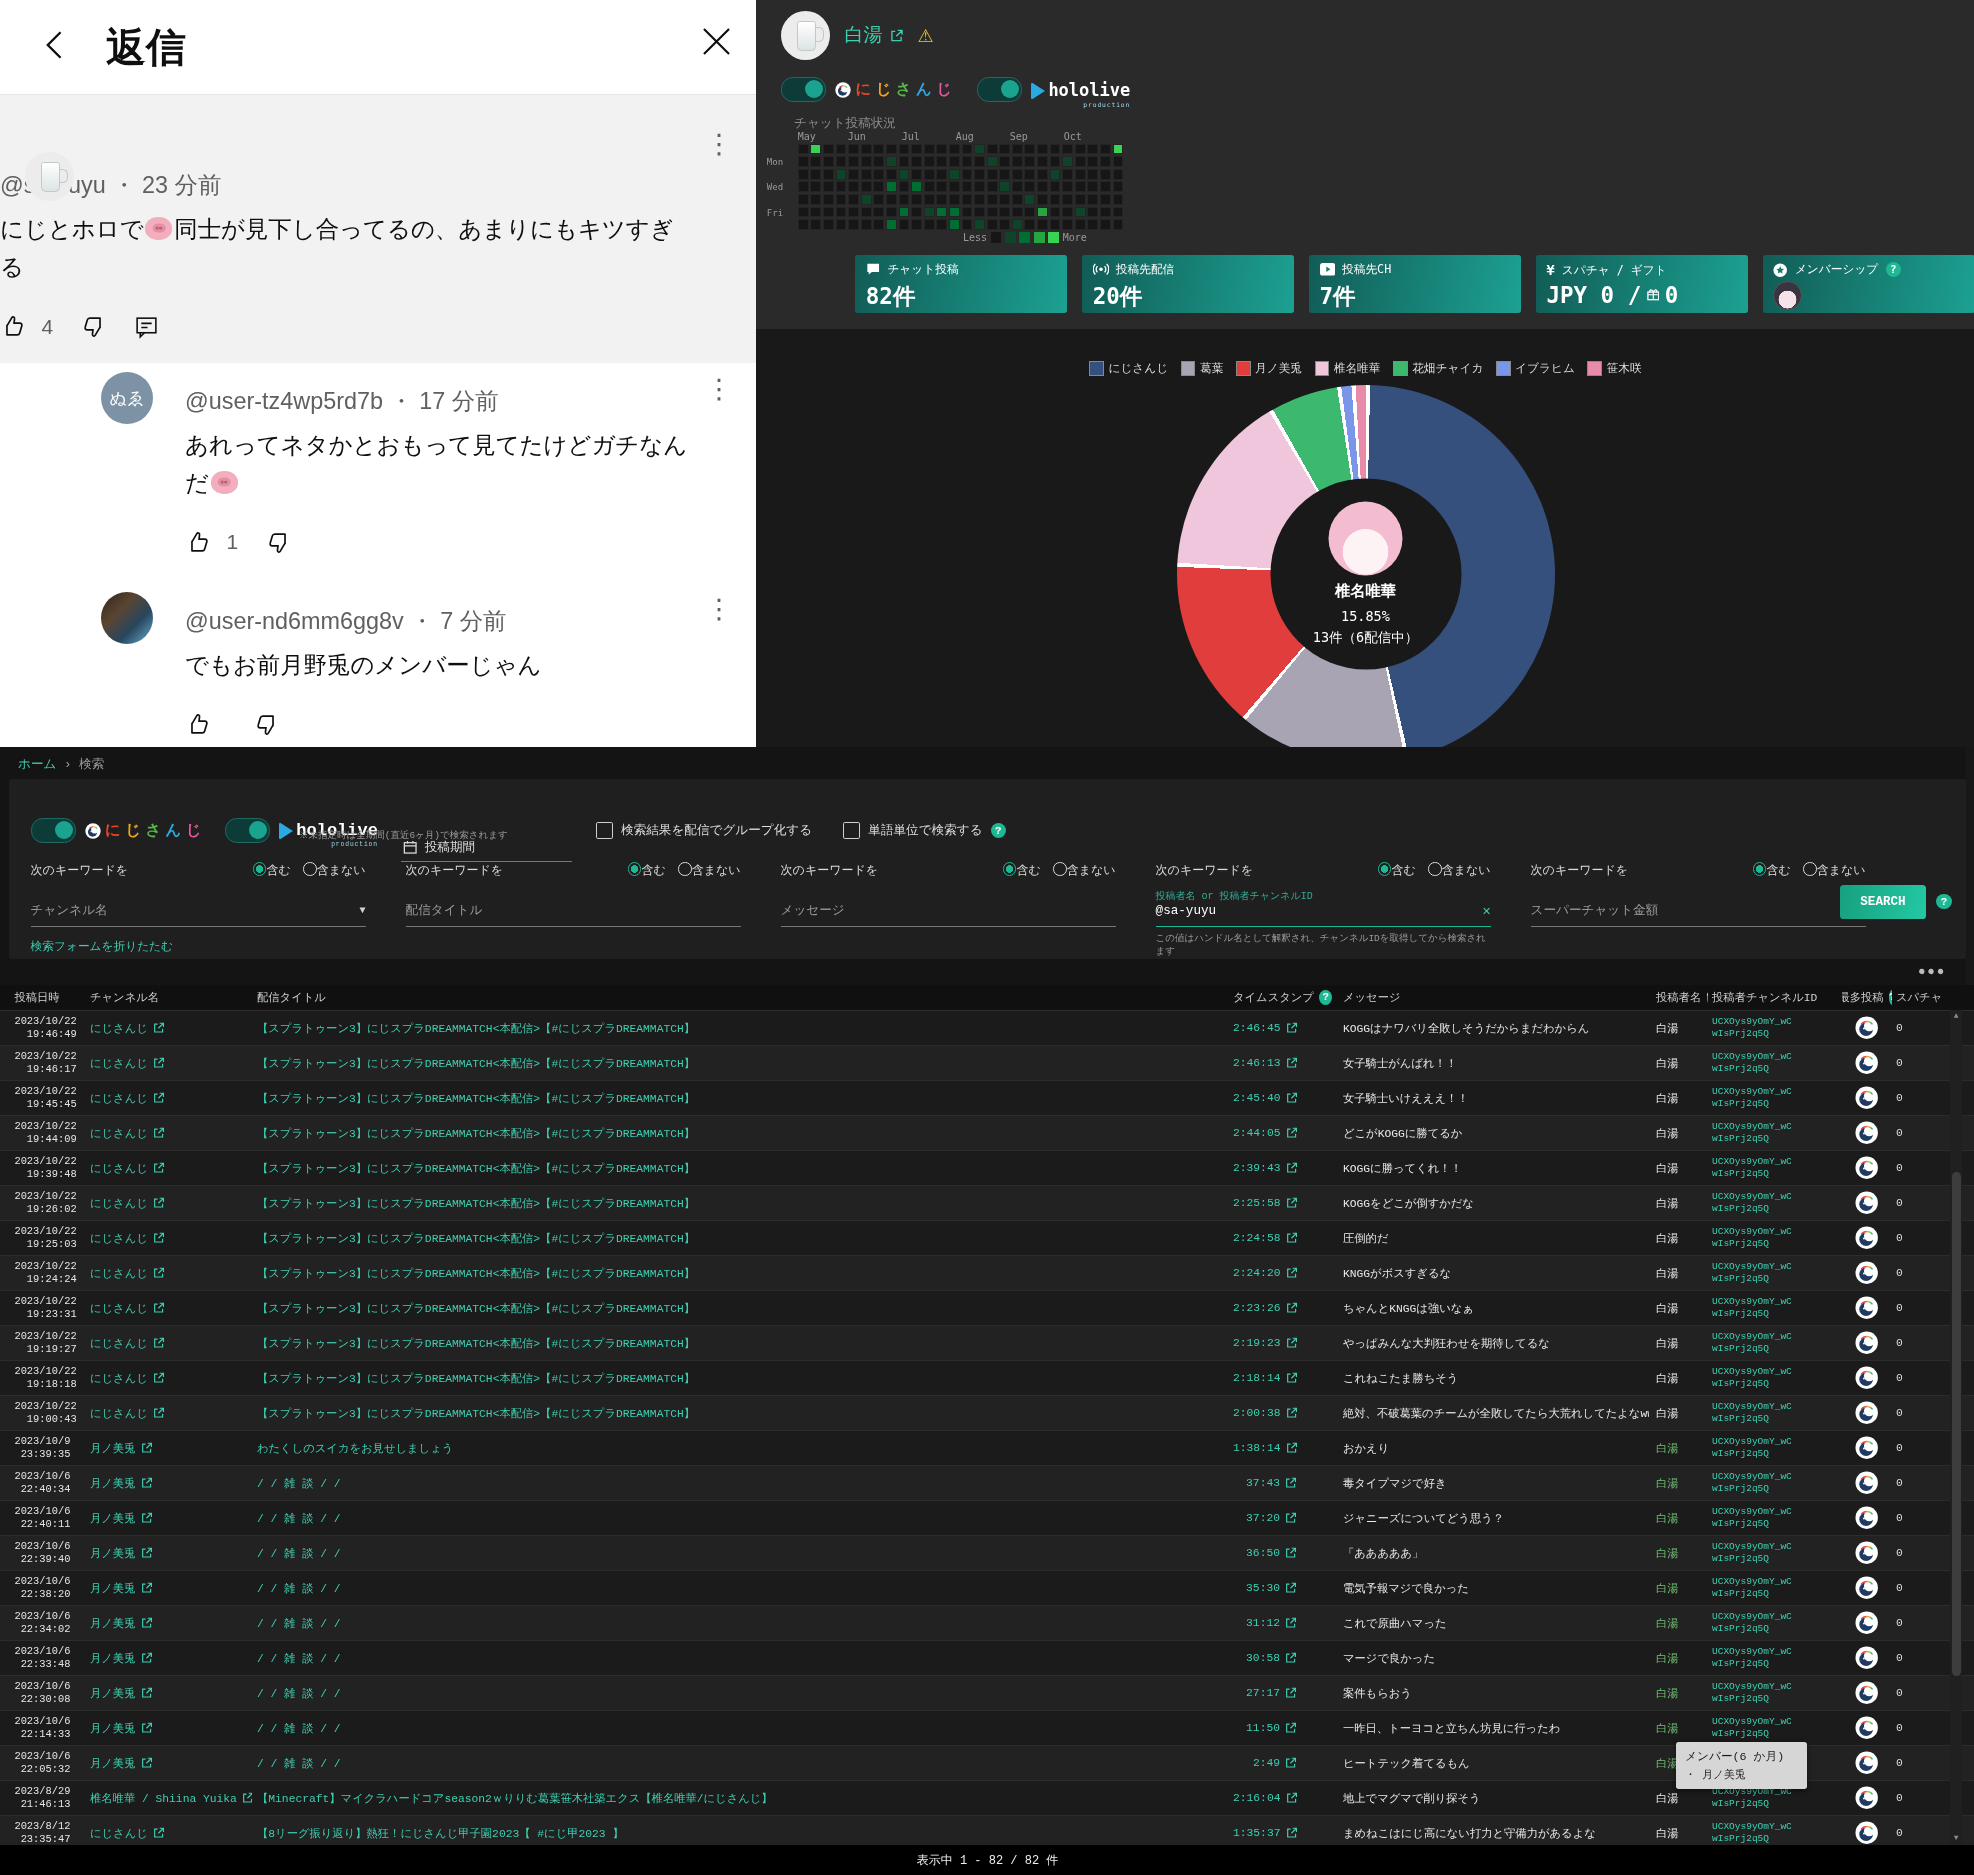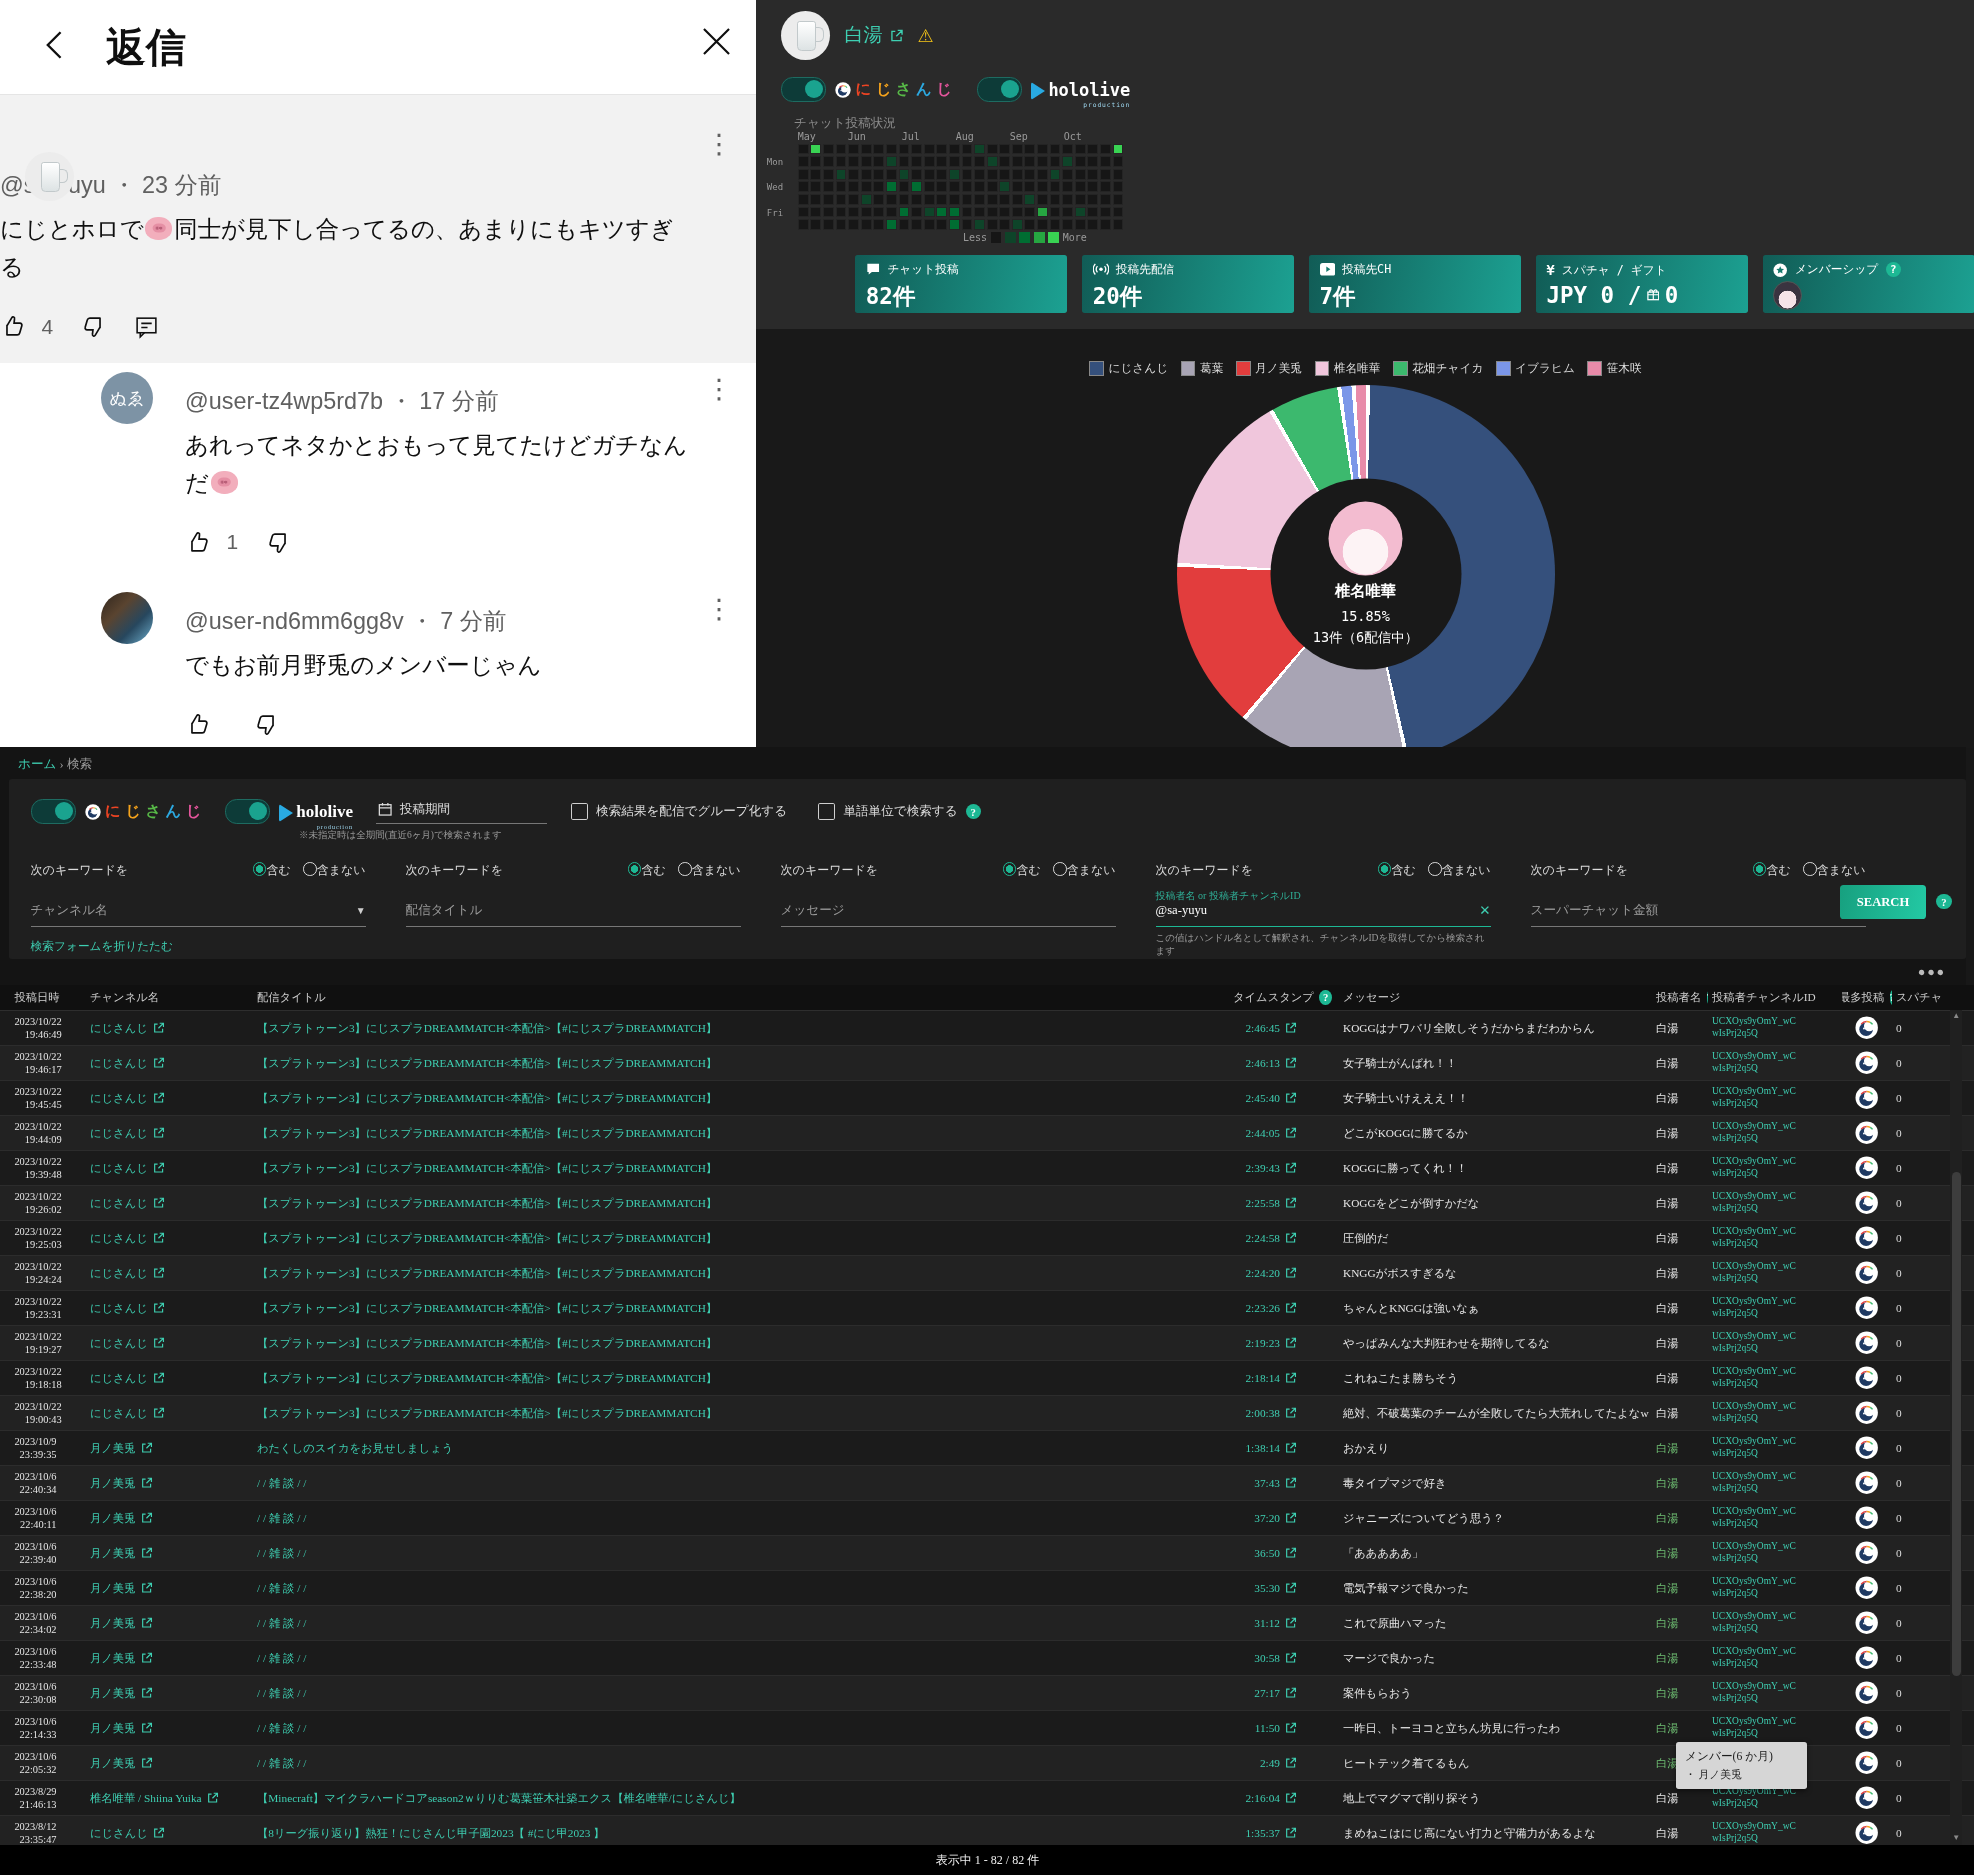--- a/index.html
+++ b/index.html
@@ -72,26 +72,26 @@
   .chart-legend{position:absolute;left:0;right:0;top:32px;display:flex;justify-content:center;gap:12.6px;font-size:11.7px;color:#ddd;}
   .cl-item{display:flex;align-items:center;gap:4.5px;}
   .cl-swatch{width:12.6px;height:12.6px;border:0.9px solid #888;}
   .donut{position:absolute;left:50%;top:56px;transform:translateX(-50%);width:378px;height:378px;border-radius:50%;}
   .donut-hole{position:absolute;left:50%;top:50%;transform:translate(-50%,-50%);width:191px;height:191px;border-radius:50%;background:#191919;
     display:flex;flex-direction:column;align-items:center;justify-content:center;gap:5.4px;color:#fff;}
   .donut-av{width:74px;height:74px;border-radius:50%;background:radial-gradient(circle at 50% 68%,#fdf3f5 0 36%,#f3bcd0 37% 100%);}
   .donut-name{font-size:15.3px;font-weight:bold;}
   .donut-pct,.donut-count{font-size:13.5px;}
   
-  .bottom{position:absolute;left:0;top:747px;width:1966px;height:1129px;background:#141414;color:#ddd;font-family:Liberation Serif, serif;}
+  .bottom{position:absolute;left:0;top:747px;width:1966px;height:1129px;background:#141414;color:#ddd;font-family:Liberation Mono, monospace;}
   .crumbs{position:absolute;left:18px;top:9px;font-size:12.6px;color:#9a9a9a;}
   .crumbs .link{color:#3ecfb2;cursor:pointer;}
   .search-panel{position:absolute;left:9px;top:32px;width:1957px;height:180px;background:#1f1f1f;border-radius:2.7px;}
   .sp-row1{position:absolute;left:21.6px;top:20px;display:flex;align-items:center;gap:23.4px;}
-  .date-field{display:flex;align-items:center;gap:7.2px;border-bottom:0.9px solid #777;padding:1.8px 7.2px 5.4px 1.8px;width:162px;color:#ddd;font-size:12.6px;cursor:text;}
+  .date-field{display:flex;align-items:center;gap:7.2px;border-bottom:0.9px solid #777;padding:1.8px 7.2px 5.4px 1.8px;width:162px;color:#ddd;font-size:12.6px;cursor:text;margin-top:38px;}
   .date-note{position:absolute;left:290px;top:50px;font-size:9.5px;color:#9a9a9a;}
   .cbx-item{display:flex;align-items:center;gap:8px;font-size:12.6px;cursor:pointer;}
   .cbx{width:15.3px;height:15.3px;border:1.8px solid #cfcfcf;border-radius:1.8px;background:transparent;}
   .help{display:inline-flex;width:15.3px;height:15.3px;border-radius:50%;background:#1db894;color:#fff;font-size:10.8px;align-items:center;justify-content:center;font-weight:bold;cursor:pointer;}
   .filters{position:absolute;left:21.6px;top:83px;right:21.6px;display:flex;gap:40px;}
   .filter{width:335px;position:relative;flex:0 0 auto;}
   .f-head{display:flex;justify-content:space-between;align-items:center;font-size:12px;}
   .radio-group{display:flex;gap:12.6px;align-items:center;}
   .radio{display:flex;gap:0;cursor:pointer;}
   .rdot{width:13.5px;height:13.5px;border-radius:50%;box-sizing:border-box;}

